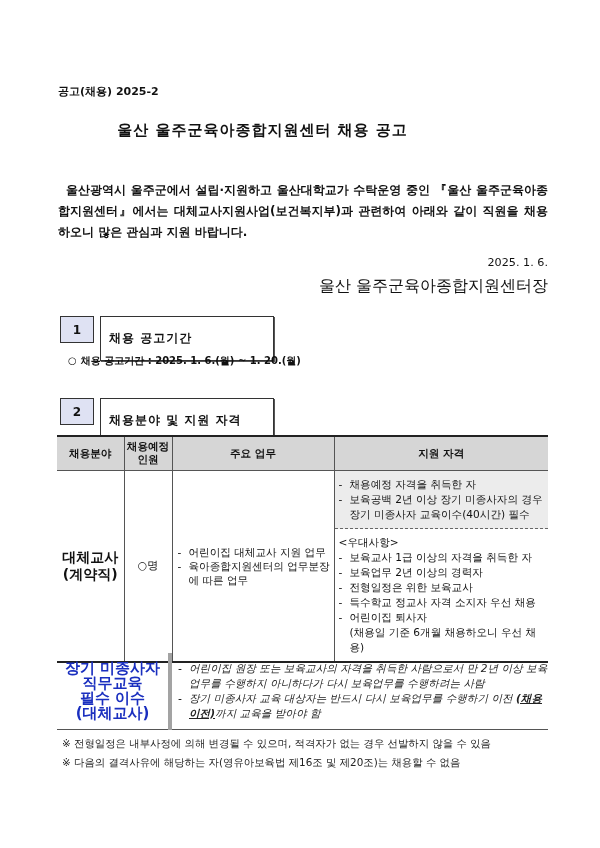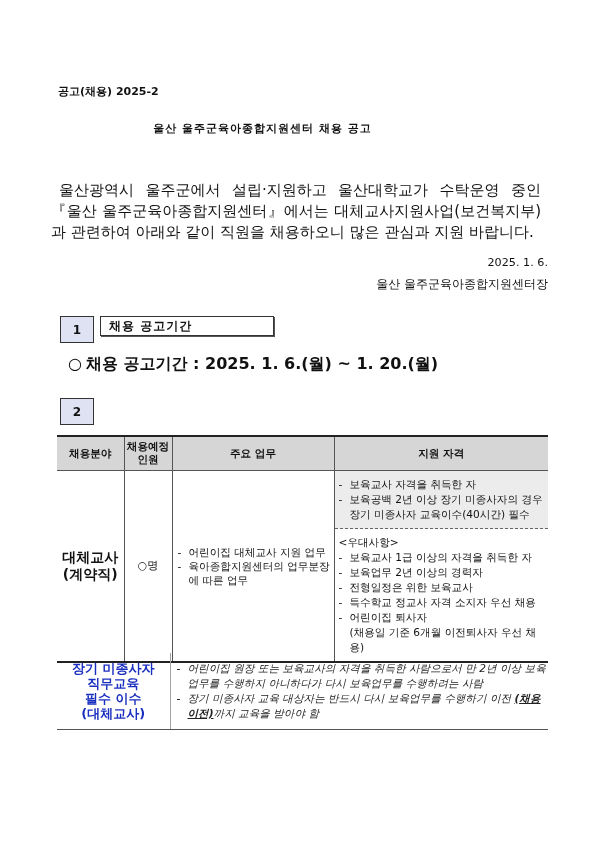--- a/index.html
+++ b/index.html
@@ -8,49 +8,49 @@
       font-family: "DejaVu Sans", "Liberation Sans", sans-serif;
       color: #111; overflow: hidden;
     }
     .page { position: relative; width: 600px; height: 848px; }
     .doc-number {
       position: absolute; left: 58px; top: 84px;
       font-size: 11px; font-weight: bold; letter-spacing: 0;
     }
     .doc-title {
       position: absolute; left: 0; width: 525px; top: 121px;
-      text-align: center; font-size: 11px; font-weight: bold; letter-spacing: 1px;
+      text-align: center; font-size: 15px; font-weight: bold; letter-spacing: 1px;
     }
     .intro {
-      position: absolute; left: 51px; width: 490px; top: 180px;
-      font-size: 15px; line-height: 21px; text-align: justify;
+      position: absolute; left: 58px; width: 490px; top: 180px;
+      font-size: 12px; line-height: 21px; text-align: justify; font-weight: bold;
     }
     .intro .indent { display: inline-block; width: 8px; }
     .date {
       position: absolute; right: 52px; top: 256px; font-size: 11.2px; text-align: left;
     }
     .issuer {
-      position: absolute; right: 52px; top: 276px; font-size: 12px; text-align: right;
+      position: absolute; right: 52px; top: 276px; font-size: 16px; text-align: right;
     }
     .section-head { position: absolute; left: 60px; height: 27px; display: flex; }
     .sec-num {
       width: 34px; height: 27px; border: 1.5px solid #333;
       background: #dfe2f3; font-size: 12px; font-weight: bold;
       display: flex; align-items: center; justify-content: center;
     }
     .sec-title {
-      margin-left: 6px; width: 174px; height: 20px; border: 1.5px solid #333;
+      margin-left: 6px; width: 174px; height: 45px; border: 1.5px solid #333;
       font-size: 12px; font-weight: bold; display: flex; align-items: center;
       padding-left: 8px; letter-spacing: 1px;
       box-shadow: 1px 1px 0 #555;
     }
     .sec1 { top: 316px; }
     .sec2 { top: 398px; }
     .period {
-      position: absolute; left: 68px; top: 354px; font-size: 16px; font-weight: bold;
+      position: absolute; left: 68px; top: 354px; font-size: 10px; font-weight: bold;
     }
     .period .circle { font-weight: normal; margin-right: 4px; }
 
     table.main {
       position: absolute; left: 57px; top: 435px; width: 491px;
       border-collapse: collapse; font-size: 10.6px;
     }
     table.main th {
       background: #d6d6d6; font-weight: bold; height: 34px;
       border-top: 2px solid #222; border-bottom: 1px solid #555;
@@ -80,21 +80,21 @@
     .li .txt { flex: 1; }
     .sub { padding-left: 11px; }
 
     table.extra {
       position: absolute; left: 57px; top: 653px; width: 491px;
       border-collapse: collapse; font-size: 10.6px;
     }
     table.extra td { border-bottom: 1px solid #555; height: 76px; vertical-align: middle; }
     .extra-label {
       width: 113px; text-align: center; color: #1a2fbf; font-weight: bold;
-      line-height: 15px; font-size: 13px; border-right: 1px solid #a3a3a3;
+      line-height: 15px; font-size: 15px; border-right: 4px solid #a3a3a3;
     }
     .extra-desc { padding-left: 6px; font-style: italic; line-height: 15px; color: #222; }
     .extra-desc .ul { text-decoration: underline; font-weight: bold; }
 
     .notes {
       position: absolute; left: 62px; top: 734px; font-size: 10.4px; line-height: 19px;
       color: #222;
     }
   </style>
 </head>
@@ -113,20 +113,21 @@
   <div class="section-head sec1">
     <div class="sec-num">1</div>
     <div class="sec-title">채용 공고기간</div>
   </div>
   <div class="period">
     <span class="circle">○</span><span>채용 공고기간 : 2025. 1. 6.(월) ~ 1. 20.(월)</span>
   </div>
 
   <div class="section-head sec2">
     <div class="sec-num">2</div>
+    <div class="sec-title">채용분야 및 지원 자격</div>
   </div>
 
   <table class="main">
     <colgroup>
       <col style="width:67px">
       <col style="width:48px">
       <col style="width:162px">
       <col style="width:214px">
     </colgroup>
     <tbody>
@@ -146,21 +147,21 @@
             </div>
         <div class="li">
               <span class="dash">-</span>
               <span class="txt">육아종합지원센터의 업무분장에 따른 업무</span>
             </div>
       </td>
       <td class="cell-qual">
         <div class="qual-top">
           <div class="li">
                 <span class="dash">-</span>
-                <span class="txt">보육교사 자격을 취득한 자</span>
+                <span class="txt">채용예정 자격을 취득한 자</span>
               </div>
           <div class="li">
                 <span class="dash">-</span>
                 <span class="txt">보육공백 2년 이상 장기 미종사자의 경우 장기 미종사자 교육이수(40시간) 필수</span>
               </div>
         </div>
         <div class="qual-bottom">
           <div>&lt;우대사항&gt;</div>
           <div class="li">
                 <span class="dash">-</span>
@@ -175,21 +176,21 @@
                 <span class="txt">전형일정은 위한 보육교사</span>
               </div>
           <div class="li">
                 <span class="dash">-</span>
                 <span class="txt">특수학교 정교사 자격 소지자 우선 채용</span>
               </div>
           <div class="li">
                 <span class="dash">-</span>
                 <span class="txt">어린이집 퇴사자</span>
               </div>
-          <div class="sub">(채용일 기준 6개월 이전퇴사자 우선 채용)</div>
+          <div class="sub">(채용일 기준 6개월 채용하오니 우선 채용)</div>
         </div>
       </td>
     </tr>
   </tbody>
     </table>
 
   <table class="extra">
     <tbody>
         <tr>
       <td class="extra-label">
@@ -205,14 +206,18 @@
             </div>
         <div class="li">
               <span class="dash">-</span>
               <span class="txt"><span>장기 미종사자 교육 대상자는 반드시 다시 보육업무를 수행하기 이전</span> <span class="ul">(채용 이전)</span><span>까지 교육을 받아야 함</span></span>
             </div>
       </td>
     </tr>
   </tbody>
     </table>
 
+  <div class="notes">
+    <div>※ 전형일정은 내부사정에 의해 변경될 수 있으며, 적격자가 없는 경우 선발하지 않을 수 있음</div>
+    <div>※ 다음의 결격사유에 해당하는 자(영유아보육법 제16조 및 제20조)는 채용할 수 없음</div>
+  </div>
 
 </div>
 
 </body></html>

